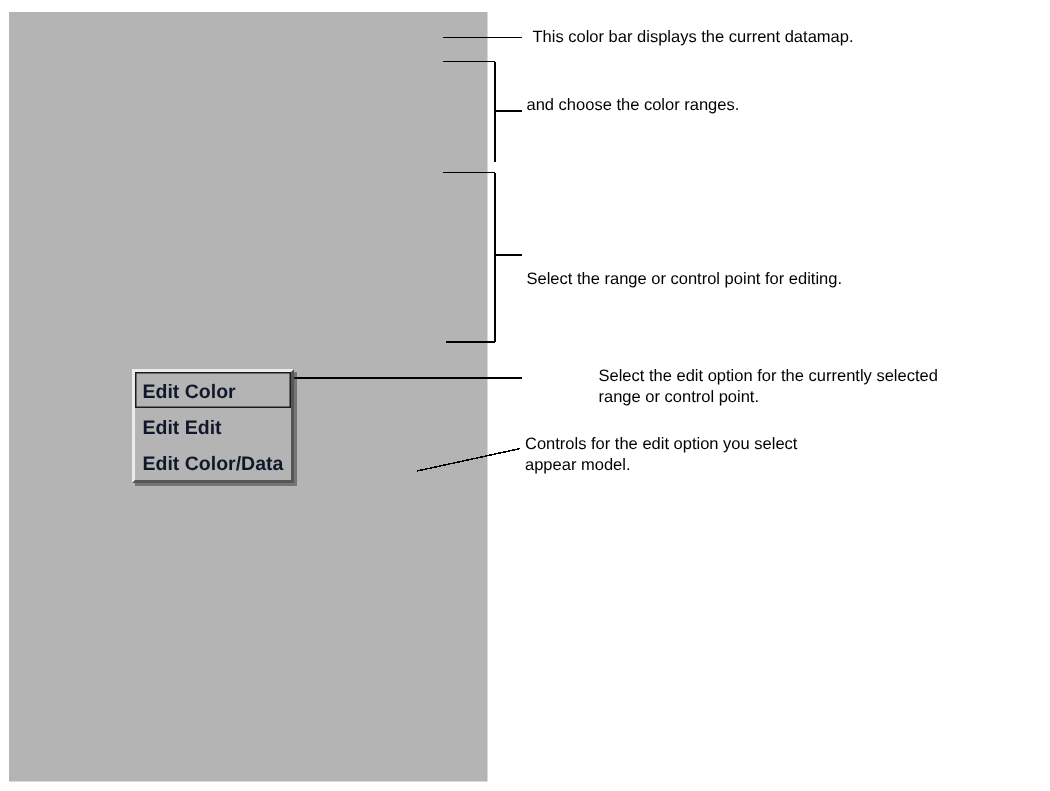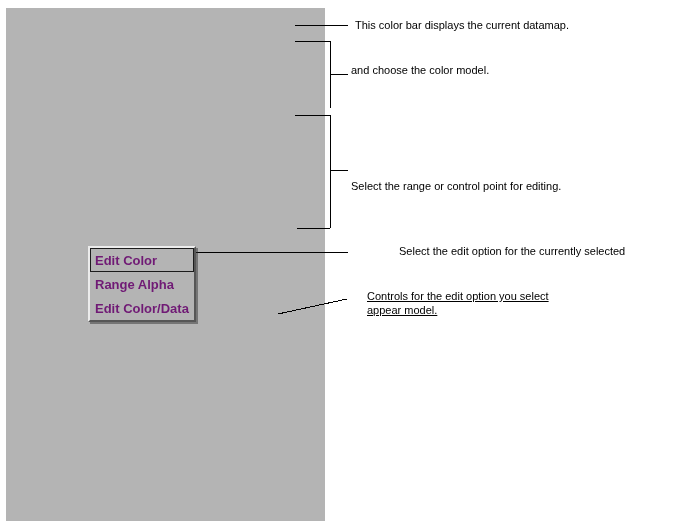--- a/index.html
+++ b/index.html
@@ -56,21 +56,21 @@
     border-color: #ececec #565656 #565656 #ececec;
     box-shadow: 2px 2px 0 rgba(40,40,40,0.45);
   }
   .menu-item {
     height: 22px;
     display: flex;
     align-items: center;
     padding: 0 4px;
     font-size: 13px;
     font-weight: bold;
-    color: #701a75;
+    color: #0f172a;
     border: 1px solid transparent;
     white-space: nowrap;
     cursor: default;
   }
   .menu-item.selected {
     border: 1px solid #1c1c1c;
   }
 </style>
 </head>
 <body>
@@ -94,41 +94,42 @@
     <line x1="196" y1="252" x2="348" y2="252"></line>
 
     <line x1="278" y1="314" x2="347" y2="299"></line>
   </svg>
 
   <div class="menu">
     <div class="menu-item selected">
       <span>Edit Color</span>
     </div>
     <div class="menu-item">
-      <span>Range Alpha</span>
+      <span>Edit Edit</span>
     </div>
     <div class="menu-item">
       <span>Edit Color/Data</span>
     </div>
   </div>
 
   <div class="note" style="left:355px; top:18px;">
     <div>This color bar displays the current datamap.</div>
   </div>
 
   <div class="note" style="left:351px; top:63px;">
-    <div>and choose the color model.</div>
+    <div>and choose the color ranges.</div>
   </div>
 
   <div class="note" style="left:351px; top:179px;">
     <div>Select the range or control point for editing.</div>
   </div>
 
   <div class="note" style="left:351px; top:244px;margin-left:48px;">
     <div>Select the edit option for the currently selected</div>
+    <div>range or control point.</div>
   </div>
 
-  <div class="note" style="left:367px; top:289px;text-decoration:underline;">
+  <div class="note" style="left:350px; top:289px;">
     <div>Controls for the edit option you select</div>
     <div>appear model.</div>
   </div>
 
 </div>
 
 </body></html>

